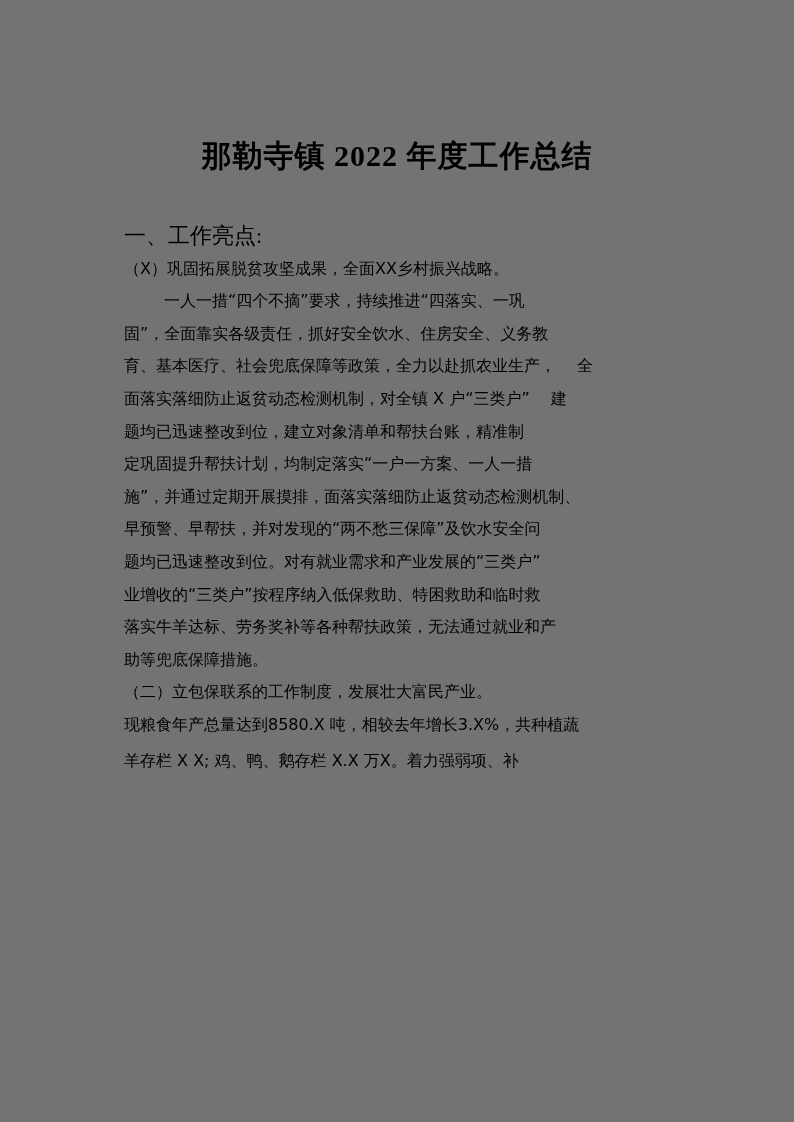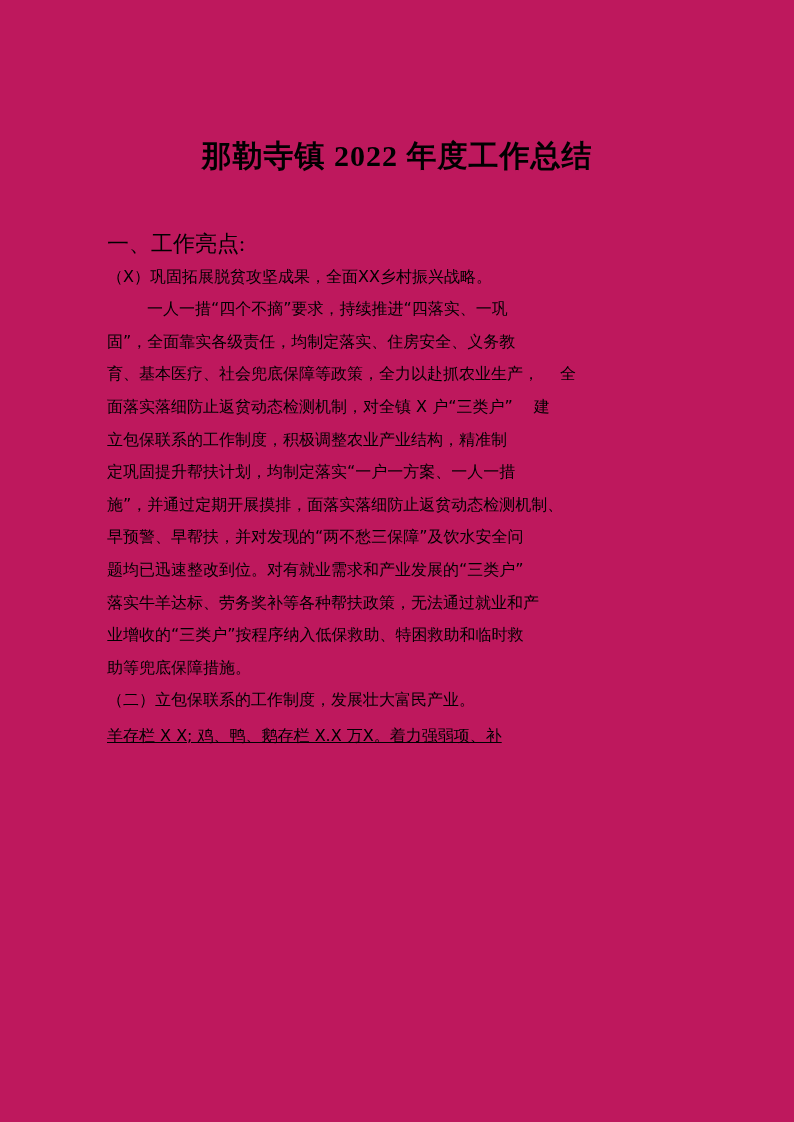--- a/index.html
+++ b/index.html
@@ -1,86 +1,85 @@
 <!DOCTYPE html>
 <html><head>
 <meta charset="utf-8">
 <style>
   html, body { margin: 0; padding: 0; background: #ffffff; }
   .page {
     position: relative;
     width: 794px;
     height: 1122px;
-    background: #be185d;
+    background: #737373;
     overflow: hidden;
     font-kerning: none;
   }
   .doc-title {
     position: absolute;
     top: 136px;
     left: 0;
     width: 794px;
     text-align: center;
     font-family: "Liberation Serif", "DejaVu Serif", serif;
     font-weight: 700;
     font-size: 30px;
     letter-spacing: 1px;
     color: #000000;
     white-space: pre;
   }
   .content {
     position: absolute;
     top: 220px;
-    left: 107px;
+    left: 124px;
     width: 660px;
-    margin-top: 8px;
   }
   .line {
     font-family: "DejaVu Sans", "Liberation Sans", sans-serif;
     font-size: 16px;
     line-height: 32.6px;
     height: 32.6px;
     color: #000000;
     white-space: pre;
     letter-spacing: 0;
   }
   .line.serif {
     font-family: "Liberation Serif", "DejaVu Serif", serif;
     font-size: 22px;
   }
   .line.indent {
     padding-left: 40px;
   }
   .line.gap-sm {
     margin-top: 3px;
-    text-decoration: underline;
   }
 </style>
 </head>
 <body>
 
 <div class="page">
 
   <div class="doc-title">那勒寺镇 2022 年度工作总结</div>
 
   <div class="content">
 
     <div class="line serif">一、工作亮点:</div>
 
     <div class="line">（X）巩固拓展脱贫攻坚成果，全面XX乡村振兴战略。</div>
     <div class="line indent">一人一措“四个不摘”要求，持续推进“四落实、一巩</div>
-    <div class="line">固”，全面靠实各级责任，均制定落实、住房安全、义务教</div>
+    <div class="line">固”，全面靠实各级责任，抓好安全饮水、住房安全、义务教</div>
     <div class="line">育、基本医疗、社会兜底保障等政策，全力以赴抓农业生产，　 全</div>
     <div class="line">面落实落细防止返贫动态检测机制，对全镇 X 户“三类户”　 建</div>
-    <div class="line">立包保联系的工作制度，积极调整农业产业结构，精准制</div>
+    <div class="line">题均已迅速整改到位，建立对象清单和帮扶台账，精准制</div>
     <div class="line">定巩固提升帮扶计划，均制定落实“一户一方案、一人一措</div>
     <div class="line">施”，并通过定期开展摸排，面落实落细防止返贫动态检测机制、</div>
     <div class="line">早预警、早帮扶，并对发现的“两不愁三保障”及饮水安全问</div>
     <div class="line">题均已迅速整改到位。对有就业需求和产业发展的“三类户”</div>
+    <div class="line">业增收的“三类户”按程序纳入低保救助、特困救助和临时救</div>
     <div class="line">落实牛羊达标、劳务奖补等各种帮扶政策，无法通过就业和产</div>
-    <div class="line">业增收的“三类户”按程序纳入低保救助、特困救助和临时救</div>
     <div class="line">助等兜底保障措施。</div>
     <div class="line">（二）立包保联系的工作制度，发展壮大富民产业。</div>
+    <div class="line">现粮食年产总量达到8580.X 吨，相较去年增长3.X%，共种植蔬</div>
     <div class="line gap-sm">羊存栏 X X; 鸡、鸭、鹅存栏 X.X 万X。着力强弱项、补</div>
 
   </div>
 
 </div>
 
 </body></html>

